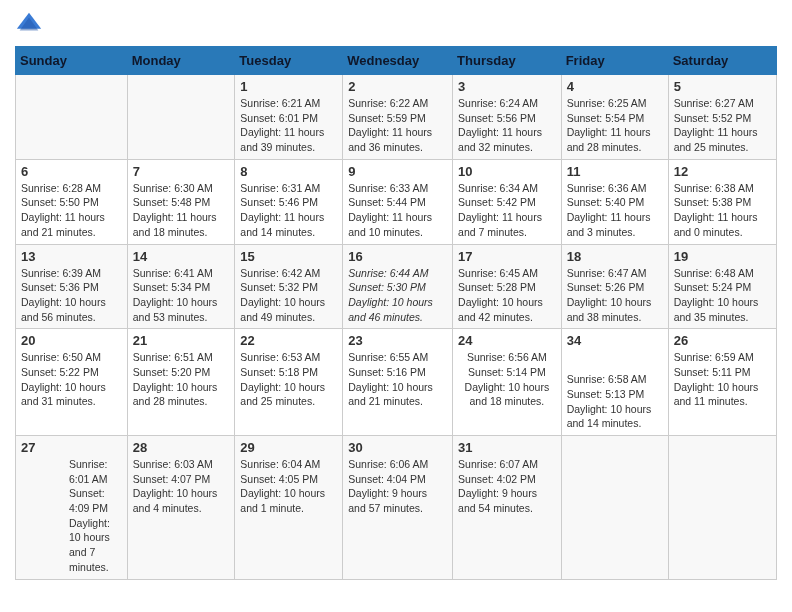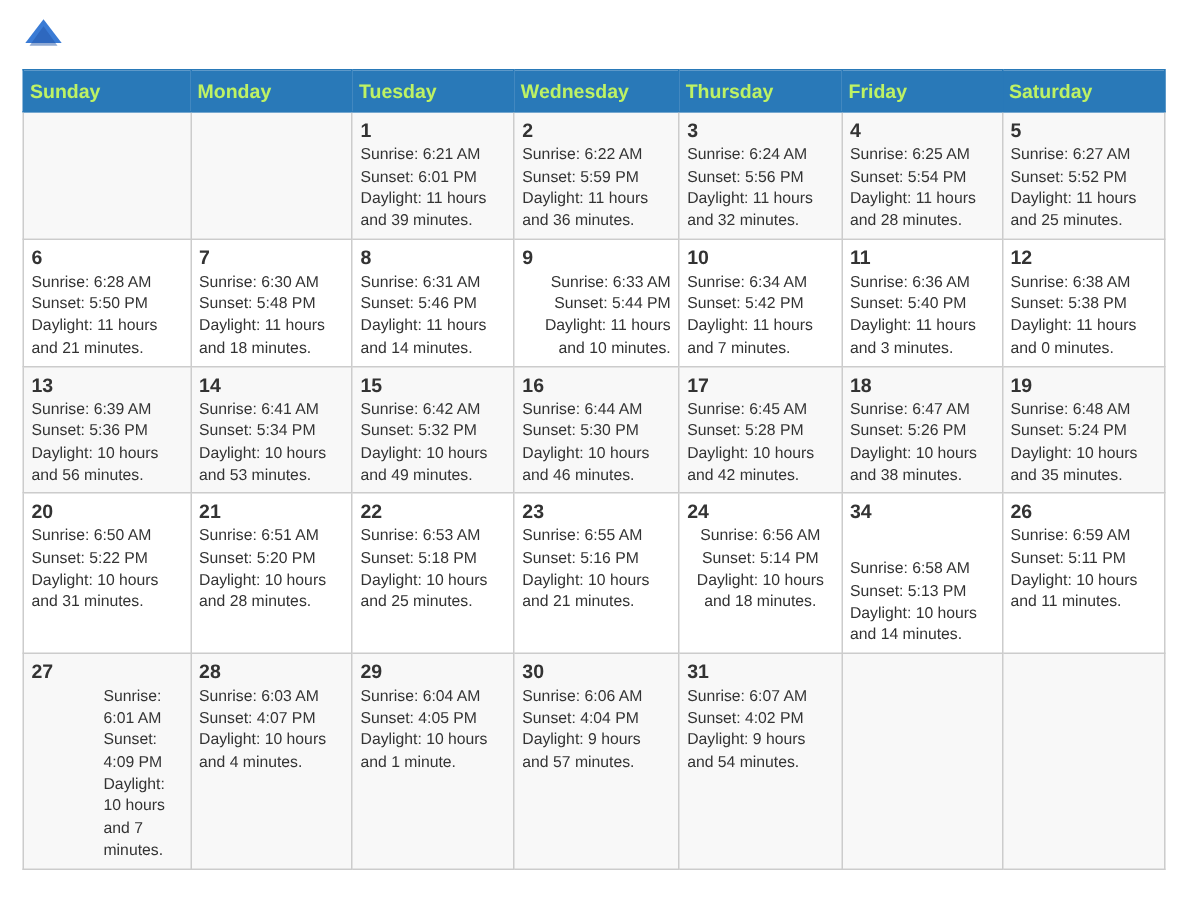--- a/index.html
+++ b/index.html
@@ -55,21 +55,21 @@
       color: #555;
       font-weight: normal;
     }
     table {
       width: 100%;
       border-collapse: collapse;
       font-size: 11px;
     }
     thead tr th {
       background-color: #2979b8;
-      color: #bef264;
+      color: #0f172a;
       padding: 6px 4px;
       text-align: left;
       font-size: 13px;
       font-weight: 600;
       border: 1px solid #2979b8;
     }
     tbody tr td {
       border: 1px solid #ccc;
       padding: 4px 5px;
       vertical-align: top;
@@ -181,21 +181,21 @@
 Daylight: 11 hours and 18 minutes.</div>
           </td>
           <td>
             <span class="day-num">8</span>
             <div class="day-info" style="white-space: pre-line;">Sunrise: 6:31 AM
 Sunset: 5:46 PM
 Daylight: 11 hours and 14 minutes.</div>
           </td>
           <td>
             <span class="day-num">9</span>
-            <div class="day-info" style="white-space: pre-line; text-align: right;">Sunrise: 6:33 AM
+            <div class="day-info" style="white-space: pre-line;">Sunrise: 6:33 AM
 Sunset: 5:44 PM
 Daylight: 11 hours and 10 minutes.</div>
           </td>
           <td>
             <span class="day-num">10</span>
             <div class="day-info" style="white-space: pre-line;">Sunrise: 6:34 AM
 Sunset: 5:42 PM
 Daylight: 11 hours and 7 minutes.</div>
           </td>
           <td>
@@ -225,21 +225,21 @@
 Daylight: 10 hours and 53 minutes.</div>
           </td>
           <td>
             <span class="day-num">15</span>
             <div class="day-info" style="white-space: pre-line;">Sunrise: 6:42 AM
 Sunset: 5:32 PM
 Daylight: 10 hours and 49 minutes.</div>
           </td>
           <td>
             <span class="day-num">16</span>
-            <div class="day-info" style="white-space: pre-line;">Sunrise: 6:44 AM
+            <div class="day-info" style="white-space: pre-line; font-style: italic;">Sunrise: 6:44 AM
 Sunset: 5:30 PM
 Daylight: 10 hours and 46 minutes.</div>
           </td>
           <td>
             <span class="day-num">17</span>
             <div class="day-info" style="white-space: pre-line;">Sunrise: 6:45 AM
 Sunset: 5:28 PM
 Daylight: 10 hours and 42 minutes.</div>
           </td>
           <td>

